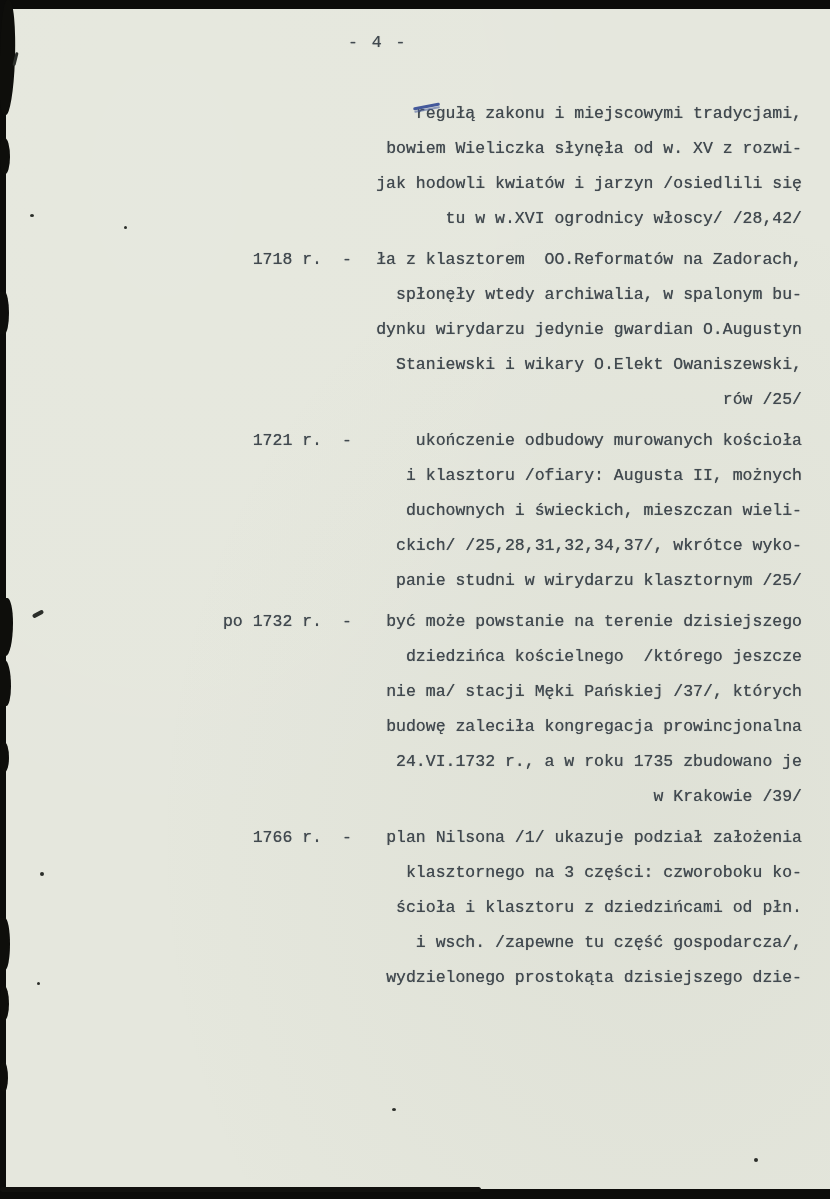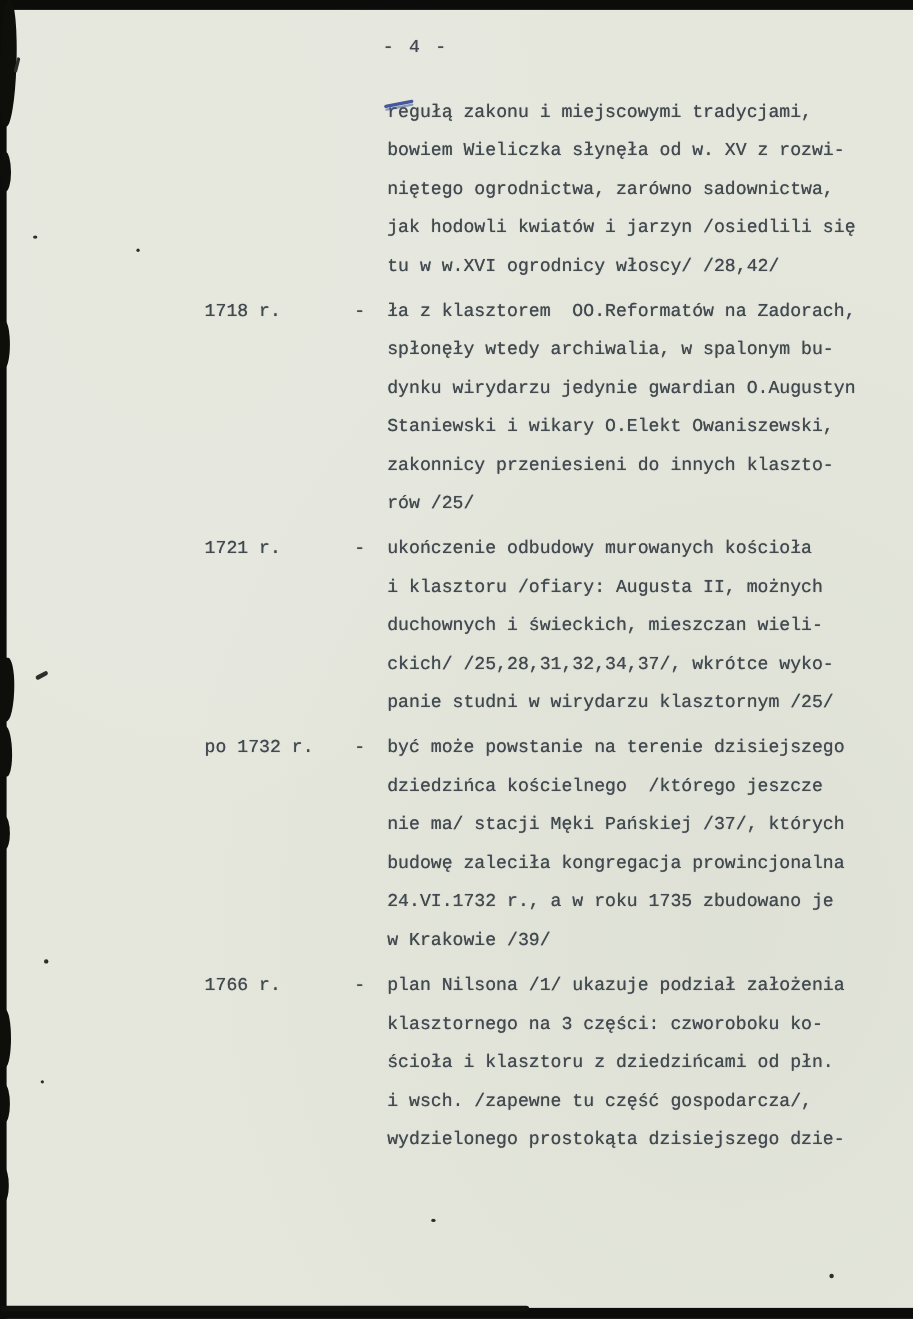--- a/index.html
+++ b/index.html
@@ -46,21 +46,21 @@
   .typewriter{
     color:#41494f;
     font-size:16.5px;
     text-shadow:0 0 0.7px rgba(62,70,76,0.85);
   }
   .page-number{
     position:absolute;top:33px;left:348px;
     letter-spacing:2px;
     white-space:pre;
   }
-  .content{position:absolute;top:84px;left:0;width:830px;}
+  .content{position:absolute;top:96px;left:0;width:830px;text-align:right;}
   .entry{
     display:grid;
     grid-template-columns:136px 30px 1fr;
     margin-left:186px;
     margin-bottom:6px;
   }
   .entry .label{white-space:pre;line-height:35px;}
   .entry .dash{white-space:pre;line-height:35px;}
   .entry .text-col{width:450px;}
   .line{white-space:pre;line-height:35px;}
@@ -106,34 +106,32 @@
 
   <div class="typewriter page-number">- 4 -</div>
 
   <div class="content typewriter" id="content">
       <div class="entry">
         <div class="label"></div>
         <div class="dash"></div>
         <div class="text-col">
           <div class="line"><span class="strike">re</span><span>gułą zakonu i miejscowymi tradycjami,</span></div>
           <div class="line">bowiem Wieliczka słynęła od w. XV z rozwi-</div>
-          <div class="line">niętego ogrodnictwa, zarówno sadownictwa,</div>
           <div class="line">jak hodowli kwiatów i jarzyn /osiedlili się</div>
           <div class="line">tu w w.XVI ogrodnicy włoscy/ /28,42/</div>
         </div>
       </div>
       <div class="entry">
         <div class="label">1718 r.</div>
         <div class="dash">-</div>
         <div class="text-col">
           <div class="line">ła z klasztorem  OO.Reformatów na Zadorach,</div>
           <div class="line">spłonęły wtedy archiwalia, w spalonym bu-</div>
           <div class="line">dynku wirydarzu jedynie gwardian O.Augustyn</div>
           <div class="line">Staniewski i wikary O.Elekt Owaniszewski,</div>
-          <div class="line">zakonnicy przeniesieni do innych klaszto-</div>
           <div class="line">rów /25/</div>
         </div>
       </div>
       <div class="entry">
         <div class="label">1721 r.</div>
         <div class="dash">-</div>
         <div class="text-col">
           <div class="line">ukończenie odbudowy murowanych kościoła</div>
           <div class="line">i klasztoru /ofiary: Augusta II, możnych</div>
           <div class="line">duchownych i świeckich, mieszczan wieli-</div>

